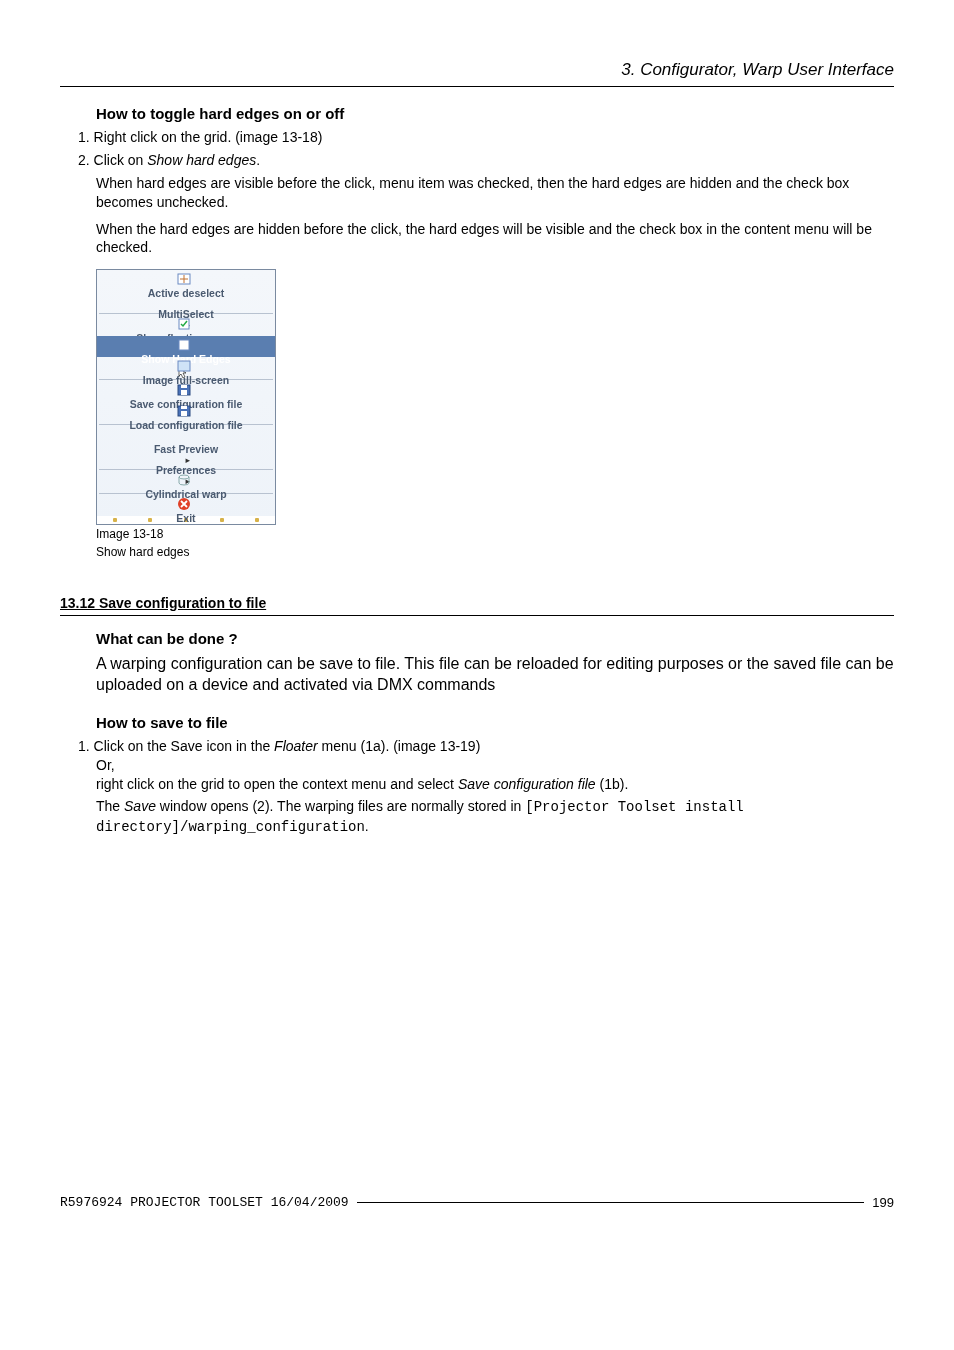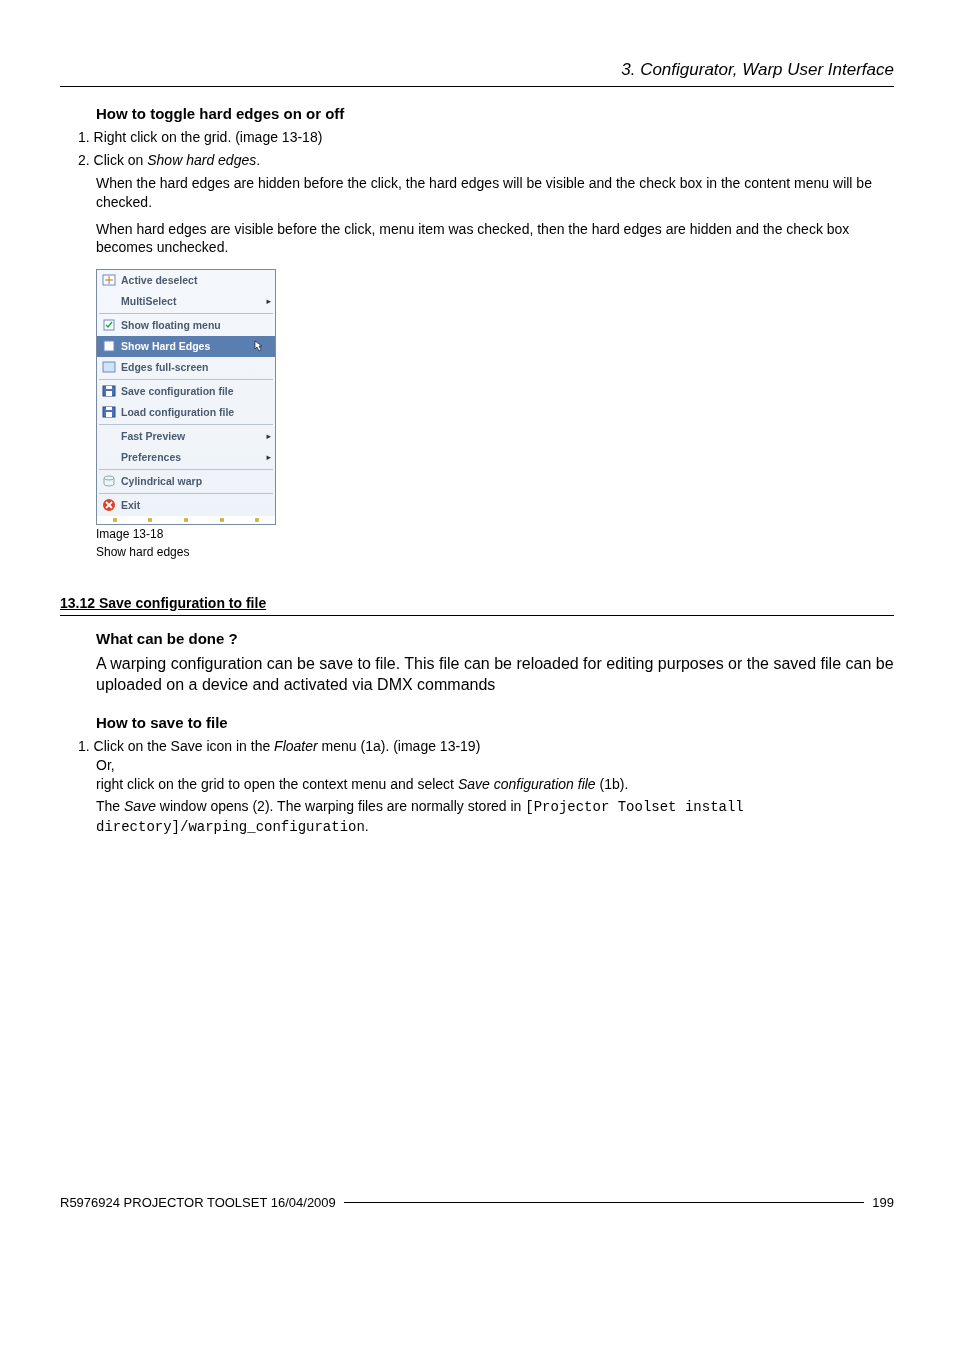--- a/index.html
+++ b/index.html
@@ -76,20 +76,21 @@
     font-size: 11px;
     color: #4a5a70;
   }
   .menu-item {
     display: flex;
     align-items: center;
     height: 18px;
     padding: 1px 4px;
     border-bottom: 1px solid rgba(0,0,0,0);
     position: relative;
+    flex-direction: column;
   }
   .menu-item.hovered {
     background: #5a7eb0;
     color: #fff;
   }
   .menu-item .mi-icon {
     width: 16px;
     height: 14px;
     flex: 0 0 16px;
     margin-right: 4px;
@@ -153,21 +154,21 @@
     display: flex;
     align-items: center;
   }
   .footer-line {
     flex: 1 1 auto;
     border-top: 1px solid #000;
     margin: 0 8px;
     position: relative;
     top: 0;
   }
-  .footer-left { white-space: nowrap; }
+  .footer-left { white-space: nowrap; font-family: Liberation Mono, monospace; }
   .footer-right { white-space: nowrap; }
 
   
   svg { display: block; }
 </style>
 </head>
 <body>
 
 <div class="page">
 
@@ -175,22 +176,22 @@
   <hr class="header-rule">
 
   <div class="content-indent">
     <div class="subheading">How to toggle hard edges on or off</div>
 
     <div class="ol-step">1. Right click on the grid. (image 13-18)</div>
 
     <div class="ol-step">
       <span>2. Click on </span><span class="italic">Show hard edges</span><span>.</span>
     </div>
+    <div class="ol-inner">When hard edges are visible before the click, menu item was checked, then the hard edges are hidden and the check box becomes unchecked.</div>
     <div class="ol-inner">When the hard edges are hidden before the click, the hard edges will be visible and the check box in the content menu will be checked.</div>
-    <div class="ol-inner">When hard edges are visible before the click, menu item was checked, then the hard edges are hidden and the check box becomes unchecked.</div>
 
     <div class="menu-figure">
       <div class="menu-box">
 
         <div class="menu-item">
           <span class="mi-icon">
             <svg width="14" height="12">
                 <rect x="1" y="1" width="12" height="10" fill="#fff" stroke="#6a8ac2"></rect>
                 <line x1="3" y1="6" x2="11" y2="6" stroke="#c07030"></line>
                 <line x1="7" y1="2" x2="7" y2="10" stroke="#c07030"></line>
@@ -230,21 +231,21 @@
               </svg>
           </span>
         </div>
 
         <div class="menu-item">
           <span class="mi-icon">
             <svg width="14" height="12">
                 <rect x="1" y="1" width="12" height="10" fill="#cfe3f7" stroke="#6a8ac2"></rect>
               </svg>
           </span>
-          <span class="mi-label">Edges full-screen</span>
+          <span class="mi-label">Image full-screen</span>
         </div>
 
         <div class="menu-sep"></div>
 
         <div class="menu-item">
           <span class="mi-icon">
             <svg width="14" height="12">
                 <rect x="1" y="1" width="12" height="10" fill="#4a72b8" stroke="#2a4a80"></rect>
                 <rect x="4" y="6" width="6" height="5" fill="#fff"></rect>
                 <rect x="4" y="1" width="6" height="3" fill="#fff"></rect>

